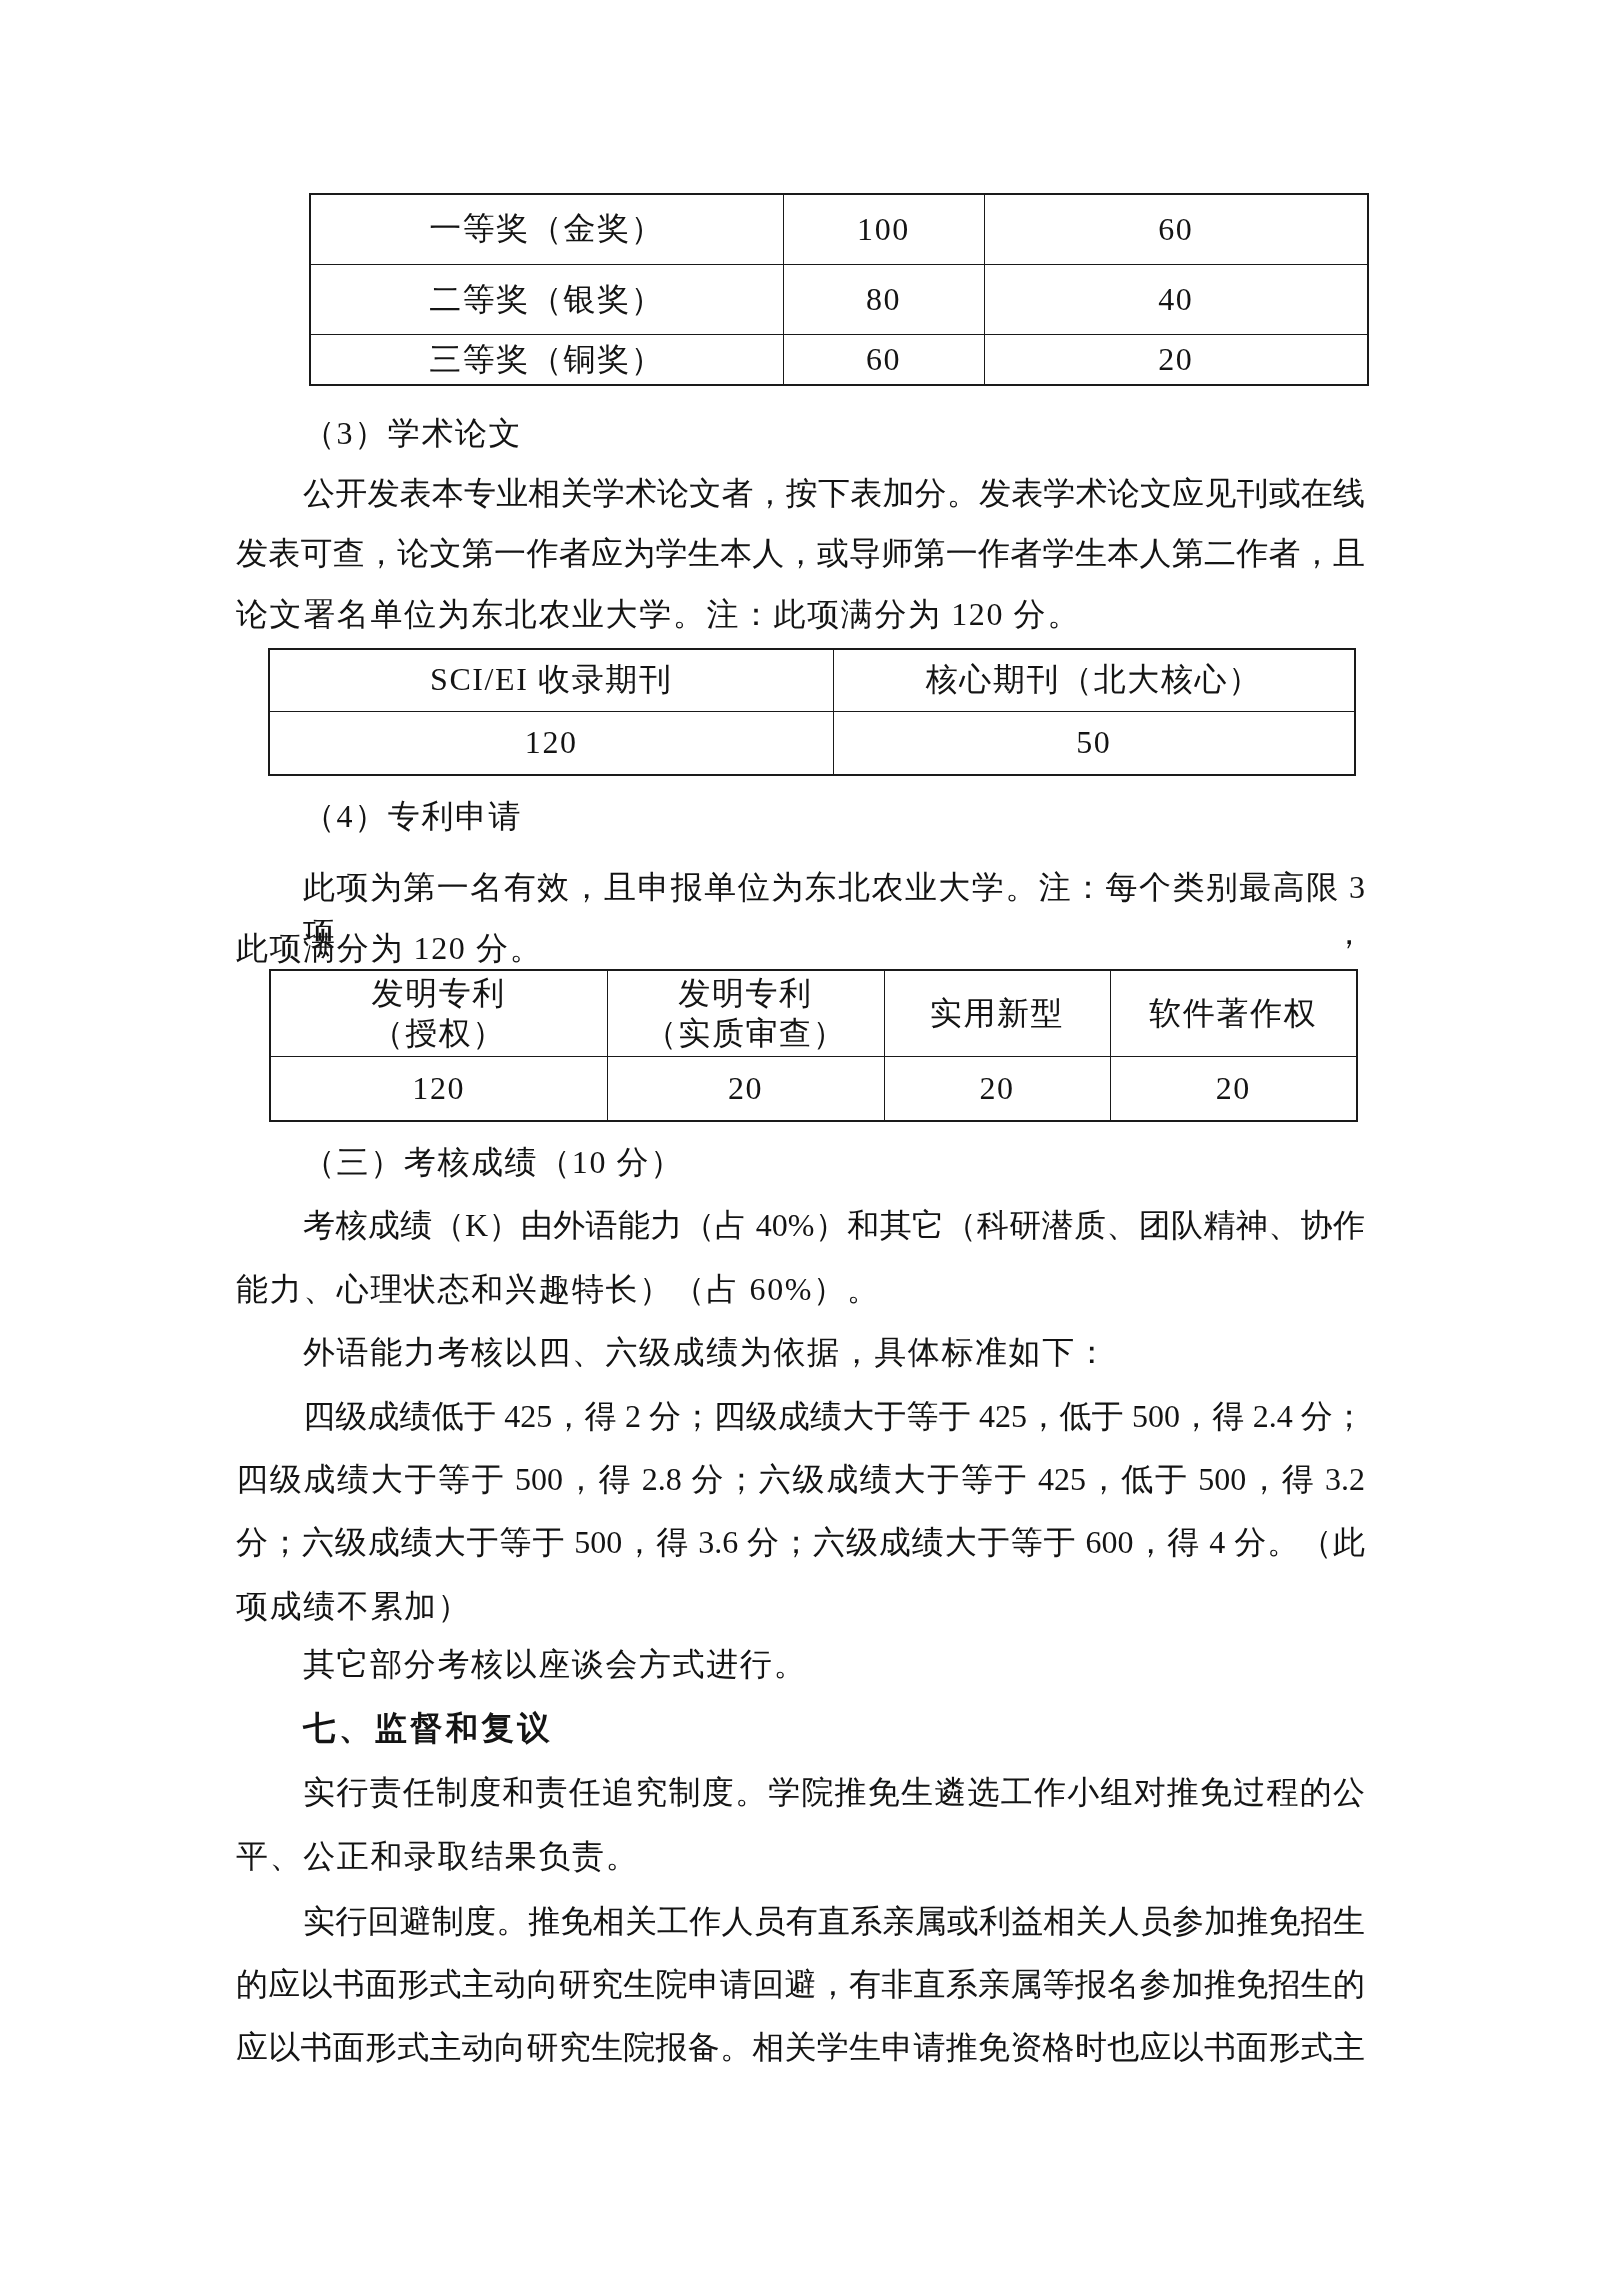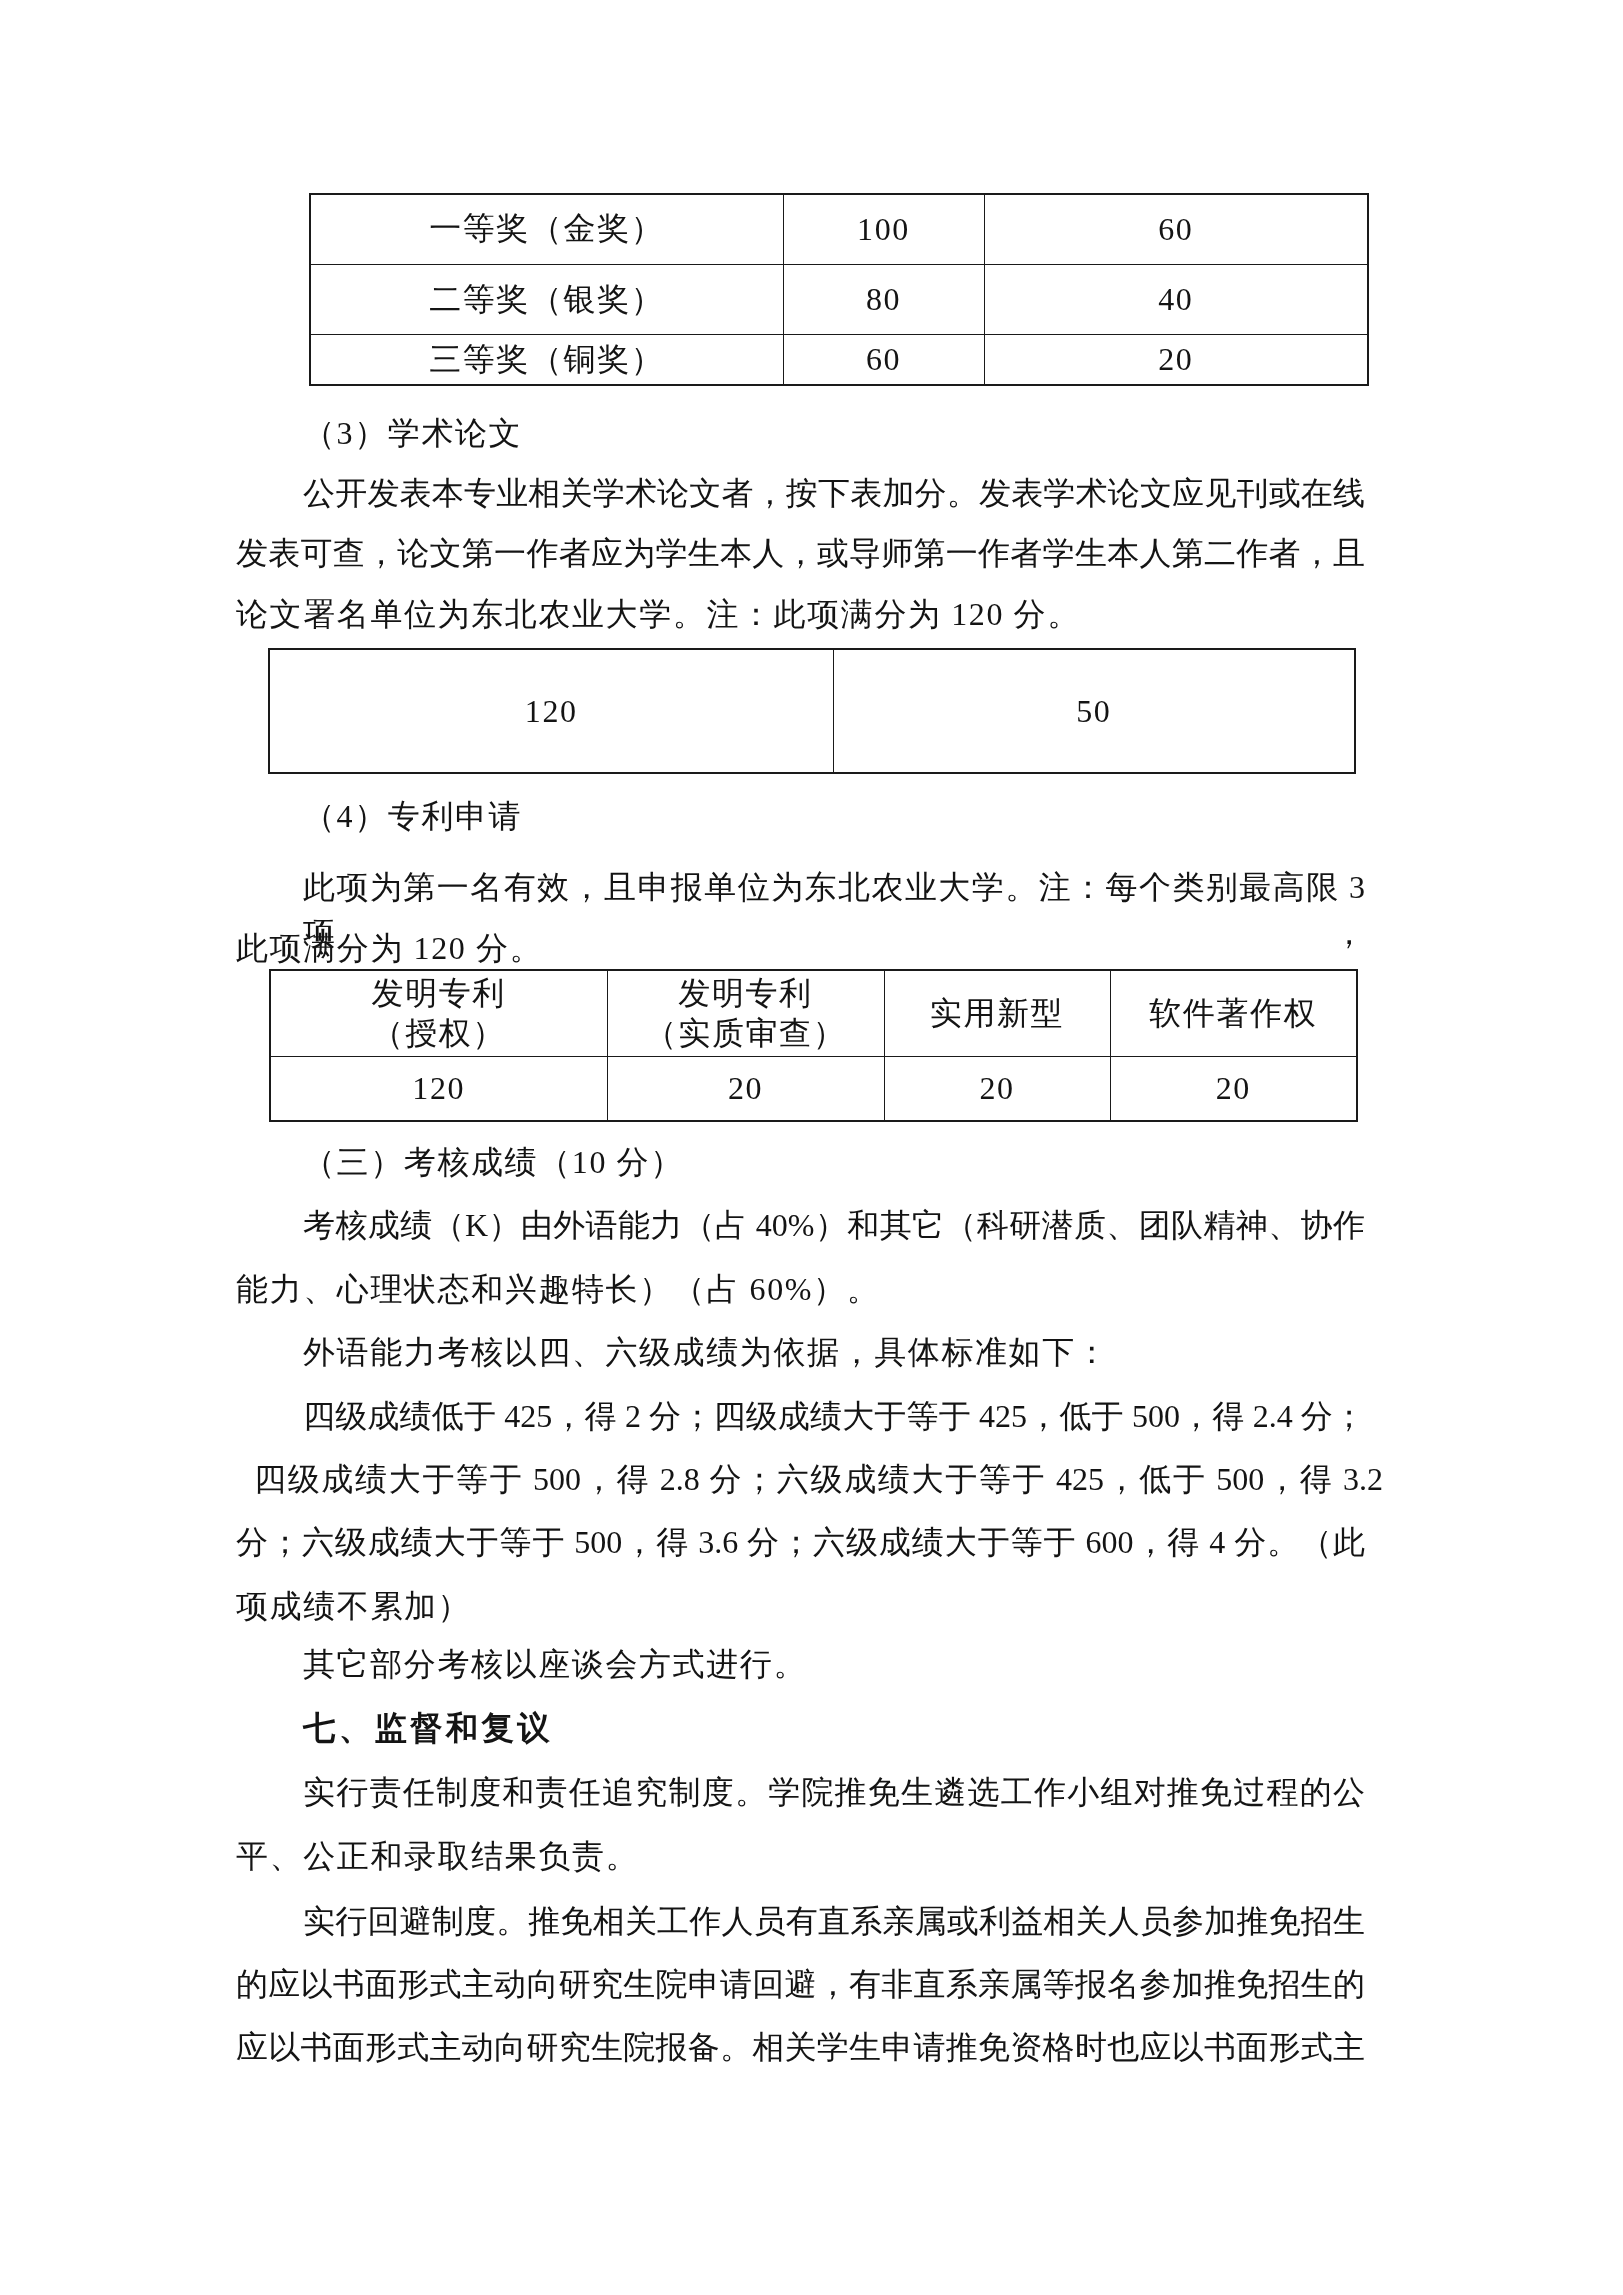--- a/index.html
+++ b/index.html
@@ -90,20 +90,24 @@
   <div class="line indent full" style="top:470px;">公开发表本专业相关学术论文者，按下表加分。发表学术论文应见刊或在线</div>
   <div class="line full" style="top:530px;">发表可查，论文第一作者应为学生本人，或导师第一作者学生本人第二作者，且</div>
   <div class="line" style="top:591px;">论文署名单位为东北农业大学。注：此项满分为 120 分。</div>
 
   <table class="doc-table" style="left:268px;top:648px;width:1086px;height:126px;">
     <colgroup>
         <col style="width:564px">
         <col style="width:522px">
       </colgroup>
     <tbody>
+      <tr style="height:62px;">
+        <td>SCI/EI 收录期刊</td>
+        <td>核心期刊（北大核心）</td>
+      </tr>
       <tr style="height:64px;">
         <td>120</td>
         <td>50</td>
       </tr>
     </tbody>
   </table>
 
   <div class="line indent" style="top:793px;">（4）专利申请</div>
   <div class="line indent full" style="top:864px;">此项为第一名有效，且申报单位为东北农业大学。注：每个类别最高限 3 项，</div>
   <div class="line" style="top:925px;">此项满分为 120 分。</div>
@@ -141,21 +145,21 @@
         <td>20</td>
       </tr>
     </tbody>
   </table>
 
   <div class="line indent" style="top:1139px;">（三）考核成绩（10 分）</div>
   <div class="line indent full" style="top:1202px;">考核成绩（K）由外语能力（占 40%）和其它（科研潜质、团队精神、协作</div>
   <div class="line" style="top:1266px;">能力、心理状态和兴趣特长）（占 60%）。</div>
   <div class="line indent" style="top:1329px;">外语能力考核以四、六级成绩为依据，具体标准如下：</div>
   <div class="line indent full" style="top:1393px;">四级成绩低于 425，得 2 分；四级成绩大于等于 425，低于 500，得 2.4 分；</div>
-  <div class="line full" style="top:1456px;margin-left:18px;">四级成绩大于等于 500，得 2.8 分；六级成绩大于等于 425，低于 500，得 3.2</div>
+  <div class="line full" style="top:1456px;">四级成绩大于等于 500，得 2.8 分；六级成绩大于等于 425，低于 500，得 3.2</div>
   <div class="line full" style="top:1519px;">分；六级成绩大于等于 500，得 3.6 分；六级成绩大于等于 600，得 4 分。（此</div>
   <div class="line" style="top:1583px;">项成绩不累加）</div>
   <div class="line indent" style="top:1641px;">其它部分考核以座谈会方式进行。</div>
   <div class="line indent heading" style="top:1705px;">七、监督和复议</div>
   <div class="line indent full" style="top:1769px;">实行责任制度和责任追究制度。学院推免生遴选工作小组对推免过程的公</div>
   <div class="line" style="top:1833px;">平、公正和录取结果负责。</div>
   <div class="line indent full" style="top:1898px;">实行回避制度。推免相关工作人员有直系亲属或利益相关人员参加推免招生</div>
   <div class="line full" style="top:1961px;">的应以书面形式主动向研究生院申请回避，有非直系亲属等报名参加推免招生的</div>
   <div class="line full" style="top:2024px;">应以书面形式主动向研究生院报备。相关学生申请推免资格时也应以书面形式主</div>
 

